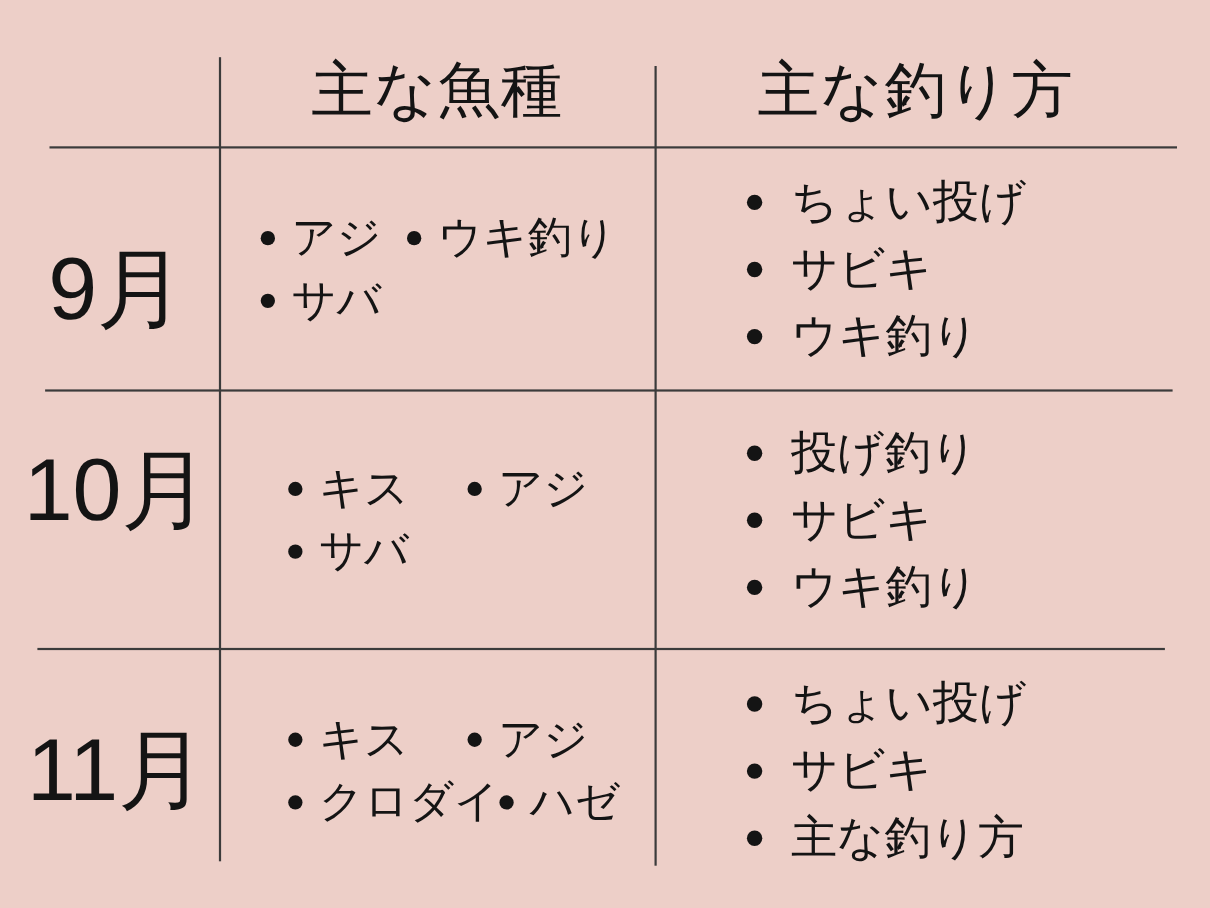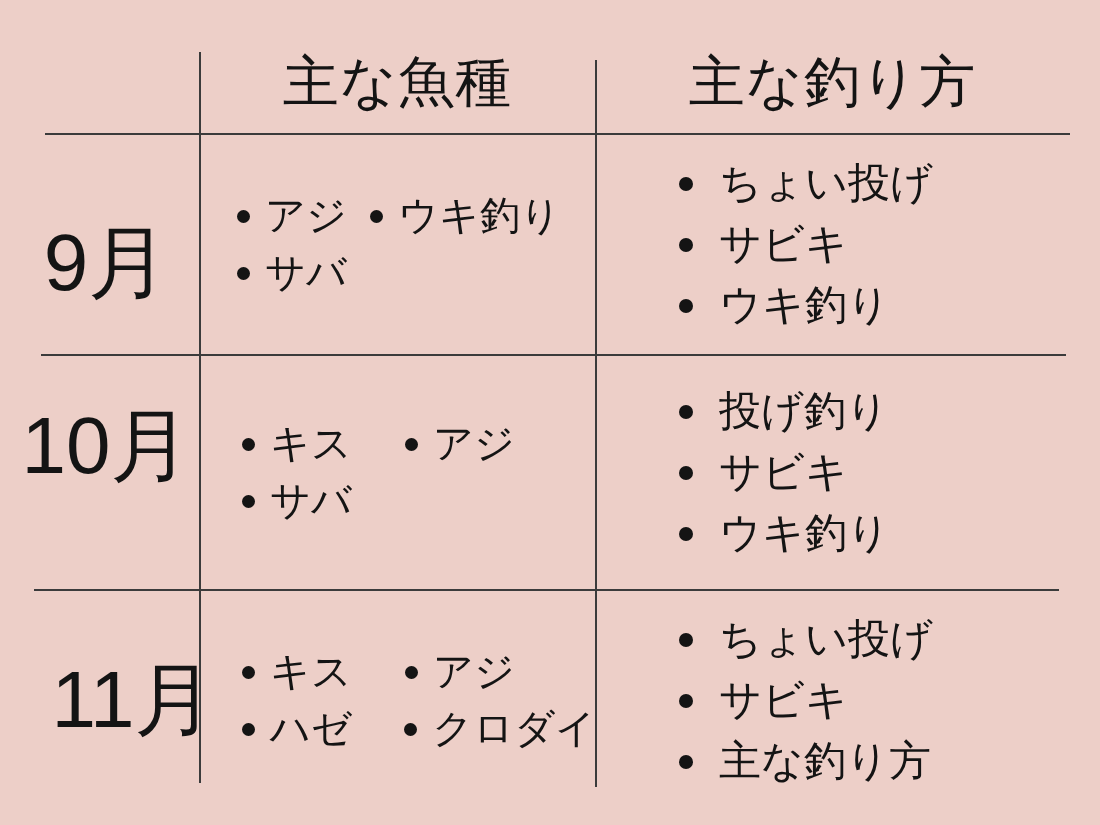--- a/index.html
+++ b/index.html
@@ -37,21 +37,21 @@
     display:flex;align-items:center;justify-content:center;
     font-size:80px;line-height:1;
   }
   .fish-cell{
     position:absolute;left:199px;width:397px;
     display:flex;flex-direction:column;justify-content:center;
     font-size:40px;
   }
   .fish-line{display:flex;align-items:center;height:57px;}
   .fish-cell.r1 .fish-line{padding-left:38px;}
-  .fish-cell.rx .fish-line{padding-left:43px;}
+  .fish-cell.rx .fish-line{padding-left:63px;}
   .fish-item{display:flex;align-items:center;white-space:nowrap;}
   .fish-cell.r1 .fish-item.first{width:133px;}
   .fish-cell.rx .fish-item.first{width:163px;}
 
   .method-cell{
     position:absolute;left:595px;width:480px;
     display:flex;flex-direction:column;justify-content:center;
     font-size:42px;
   }
   .method-line{display:flex;align-items:center;height:61px;padding-left:84px;white-space:nowrap;}
@@ -137,40 +137,40 @@
     <div class="method-line">
         <span class="bullet"></span>
         <span>サビキ</span>
       </div>
     <div class="method-line">
         <span class="bullet"></span>
         <span>ウキ釣り</span>
       </div>
   </div>
 
-  <div class="month-cell" style="top:589px;height:221px;padding-left:27px;">11月</div>
+  <div class="month-cell" style="top:589px;height:221px;">11月</div>
   <div class="fish-cell rx" style="top:589px;height:221px;">
     <div class="fish-line">
       <span class="fish-item first">
           <span class="bullet"></span>
           <span>キス</span>
         </span>
       <span class="fish-item">
           <span class="bullet"></span>
           <span>アジ</span>
         </span>
     </div>
     <div class="fish-line">
+      <span class="fish-item">
+          <span class="bullet"></span>
+          <span>クロダイ</span>
+        </span>
       <span class="fish-item first">
           <span class="bullet"></span>
           <span>ハゼ</span>
-        </span>
-      <span class="fish-item">
-          <span class="bullet"></span>
-          <span>クロダイ</span>
         </span>
     </div>
   </div>
   <div class="method-cell" style="top:589px;height:221px;">
     <div class="method-line">
         <span class="bullet"></span>
         <span>ちょい投げ</span>
       </div>
     <div class="method-line">
         <span class="bullet"></span>

